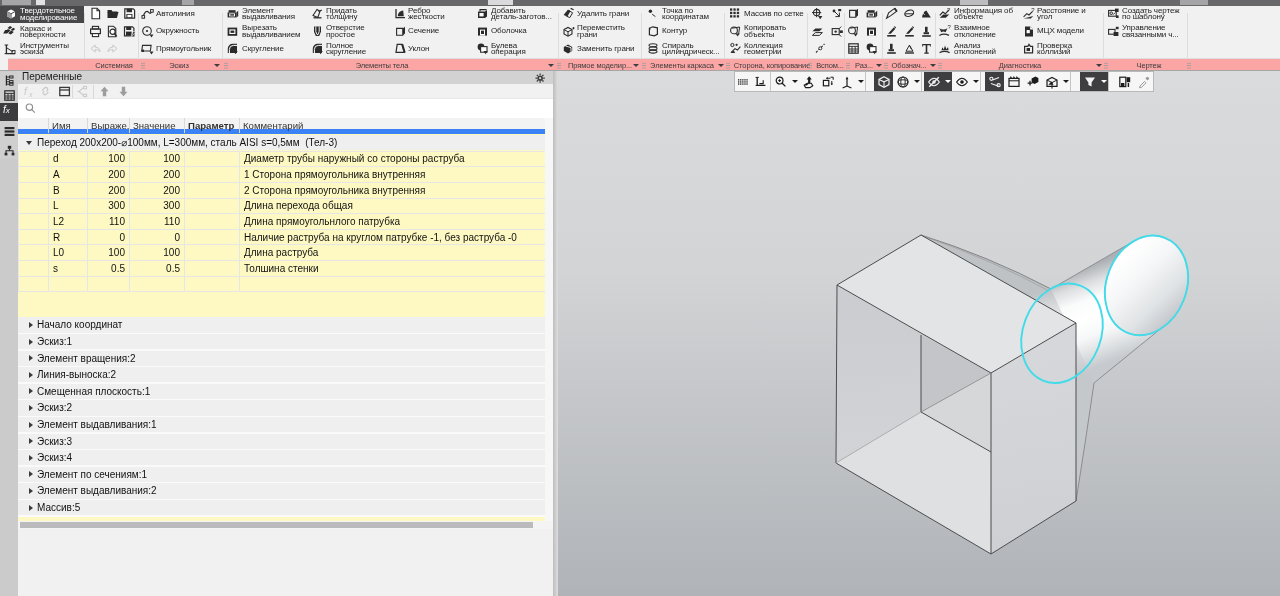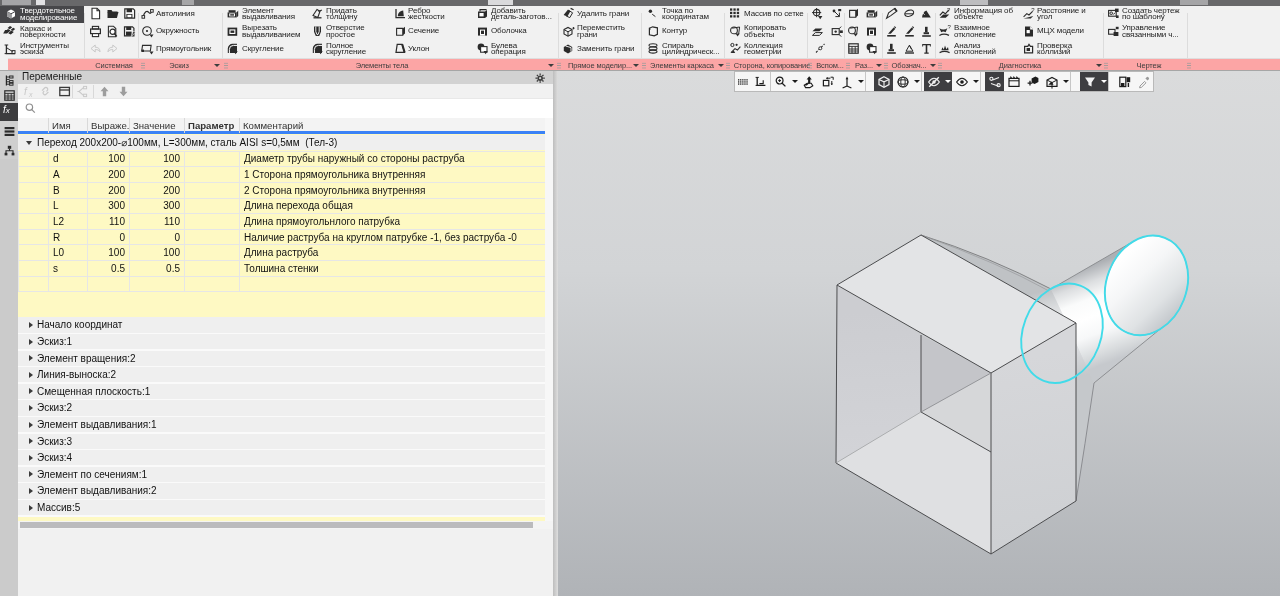--- a/index.html
+++ b/index.html
@@ -18,21 +18,21 @@
 .ic svg{display:block}
 #sstrip{left:0;top:71px;width:18px;height:525px;background:#cfcfcf}
 #panel{left:18px;top:71px;width:623px;height:525px;background:#fef9c3;font-size:10px}
 #phead{position:absolute;left:0;top:0;width:535px;height:13px;background:#d2d2d2;font-size:10px;color:#1a1a1a;line-height:12px;padding-left:4px}
 #ptool{position:absolute;left:0;top:13px;width:535px;height:15px;background:#f1f1f1;border-bottom:1px solid #e8e8e8}
 #psearch{position:absolute;left:0;top:28px;width:535px;height:19px;background:#fff}
 .pti{position:absolute;top:1px}
 #vt{position:absolute;left:0;top:47px;border-collapse:collapse;table-layout:fixed;width:527px;font-size:10px;color:#111}
 #vt td{border:1px solid #e6e6e6;height:15.62px;padding:0 4px;text-align:left;overflow:hidden;white-space:nowrap}
 #vt td.r{text-align:right}
-#vhead{position:absolute;left:0;top:47px;width:527px;height:16px;background:#f3f3f3;border-bottom:3px solid #3b82f6;font-size:10px;color:#333}
+#vhead{position:absolute;left:0;top:47px;width:527px;height:16px;background:#f3f3f3;border-bottom:5px solid #3b82f6;font-size:10px;color:#333}
 #vhead b{position:absolute;top:1px;font-weight:normal;overflow:hidden;white-space:nowrap}
 .grow{position:absolute;left:0;width:527px;height:15.2px;background:#efefef;font-size:10px;color:#111;line-height:15.6px}
 .gsep{position:absolute;left:0;width:527px;height:1.4px;background:#fafafa}
 .tri{position:absolute;left:11px;top:4.5px;width:0;height:0;border-top:3.2px solid transparent;border-bottom:3.2px solid transparent;border-left:4.6px solid #3a3a3a}
 .trid{position:absolute;left:8px;top:6px;width:0;height:0;border-left:3.4px solid transparent;border-right:3.4px solid transparent;border-top:4.6px solid #3a3a3a}
 .grow span{position:absolute;left:19px}
 #vscr{position:absolute;left:527px;top:47px;width:8px;height:403px;background:#f7f7f7}
 #hscroll{position:absolute;left:0;top:450px;width:535px;height:8px;background:#f4f4f4}
 #hthumb{position:absolute;left:2px;top:1.4px;width:513px;height:5.2px;background:#bbbbbd}
 #pbottom{position:absolute;left:0;top:458px;width:535px;height:67px;background:#f1f1f1}

